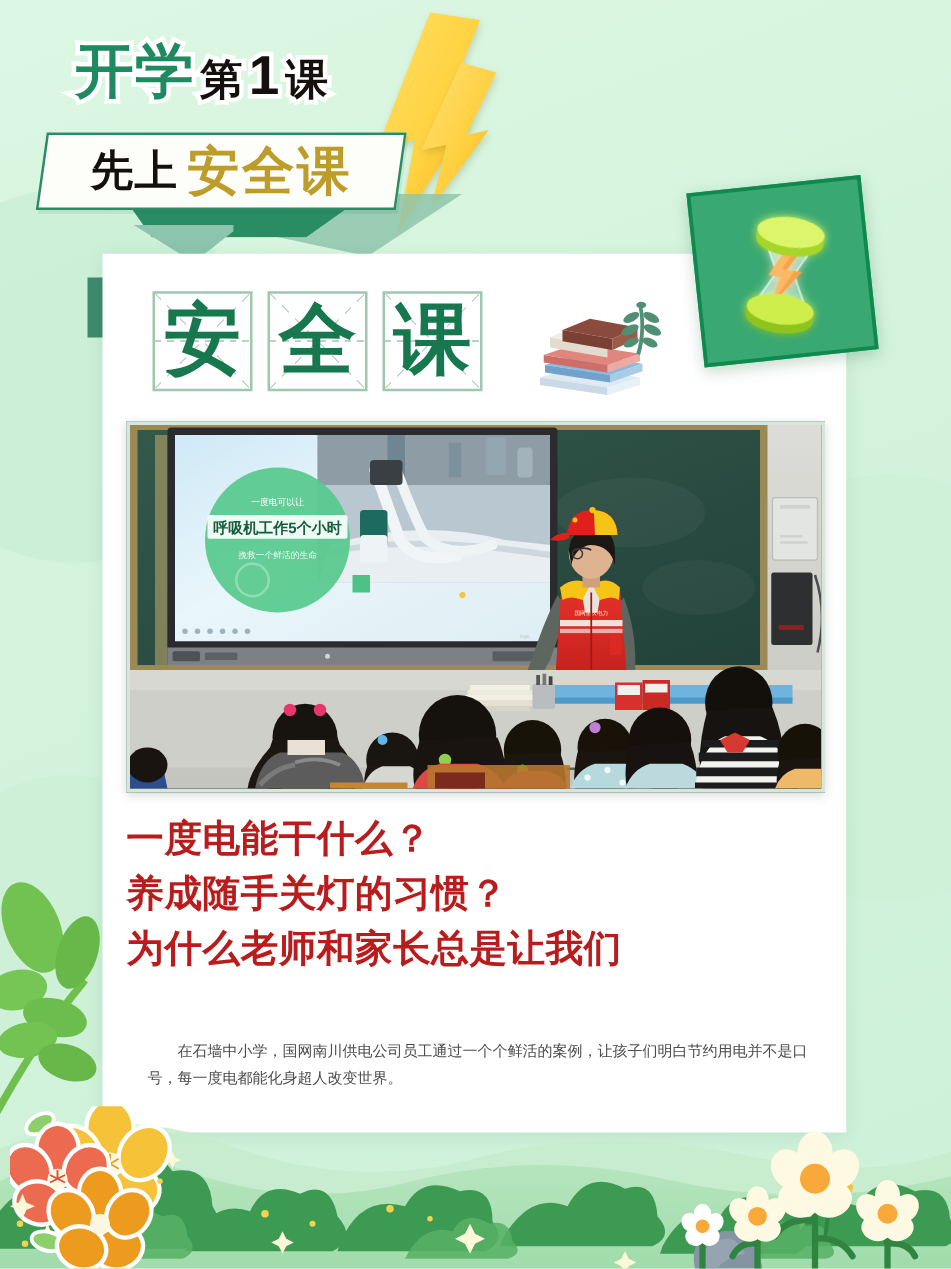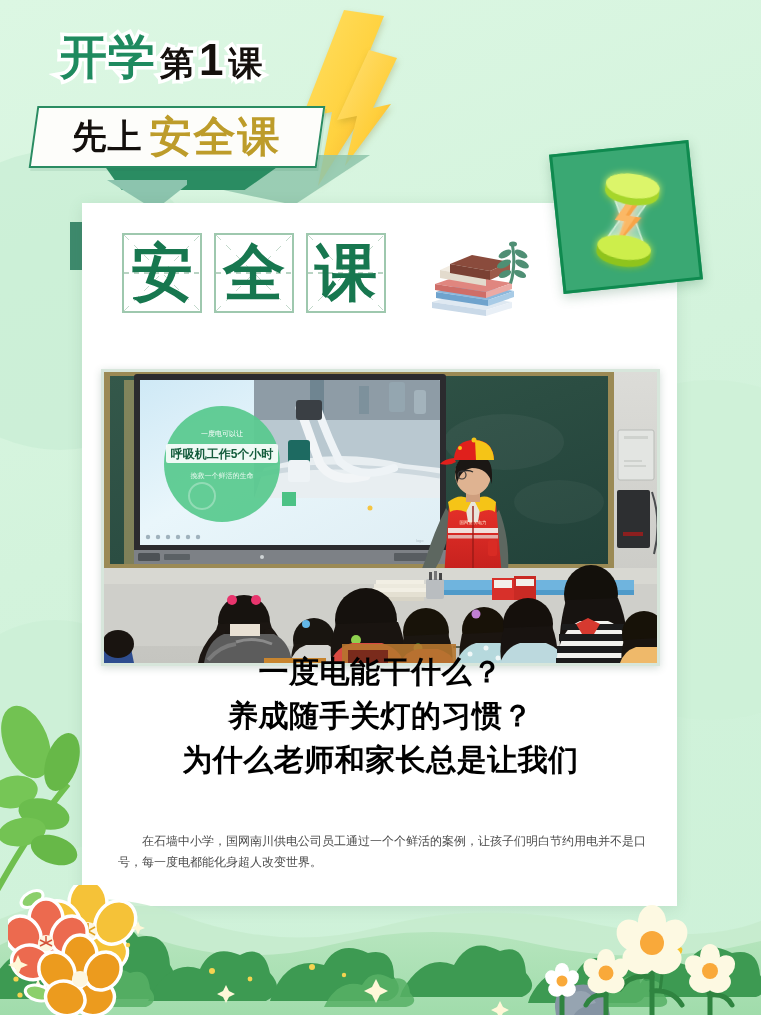--- a/index.html
+++ b/index.html
@@ -144,27 +144,26 @@
   .badge svg { position: absolute; left: 14px; top: 14px; }
 
   
   .photo {
     position: absolute; left: 101px; top: 337px;
     width: 559px; height: 297px;
     border: 3px solid #d7e6db;
     background: #2d4a3e;
     overflow: hidden;
     box-shadow: 0 2px 8px rgba(40,80,60,.2);
-    margin-top: 32px;
   }
 
   
   .headline {
     position: absolute; left: 101px; top: 650px; width: 559px;
-    text-align: center; color: #000000;
+    color: #b91c1c;
     font-weight: 900; font-size: 30px; line-height: 1.46;
     letter-spacing: .5px;
   }
   
   .para {
     position: absolute; left: 118px; top: 818px; width: 528px;
     color: #4b4b4b; font-size: 12px; line-height: 1.78;
     text-indent: 2em; text-align: justify; margin-top: 13px;
   }
 

